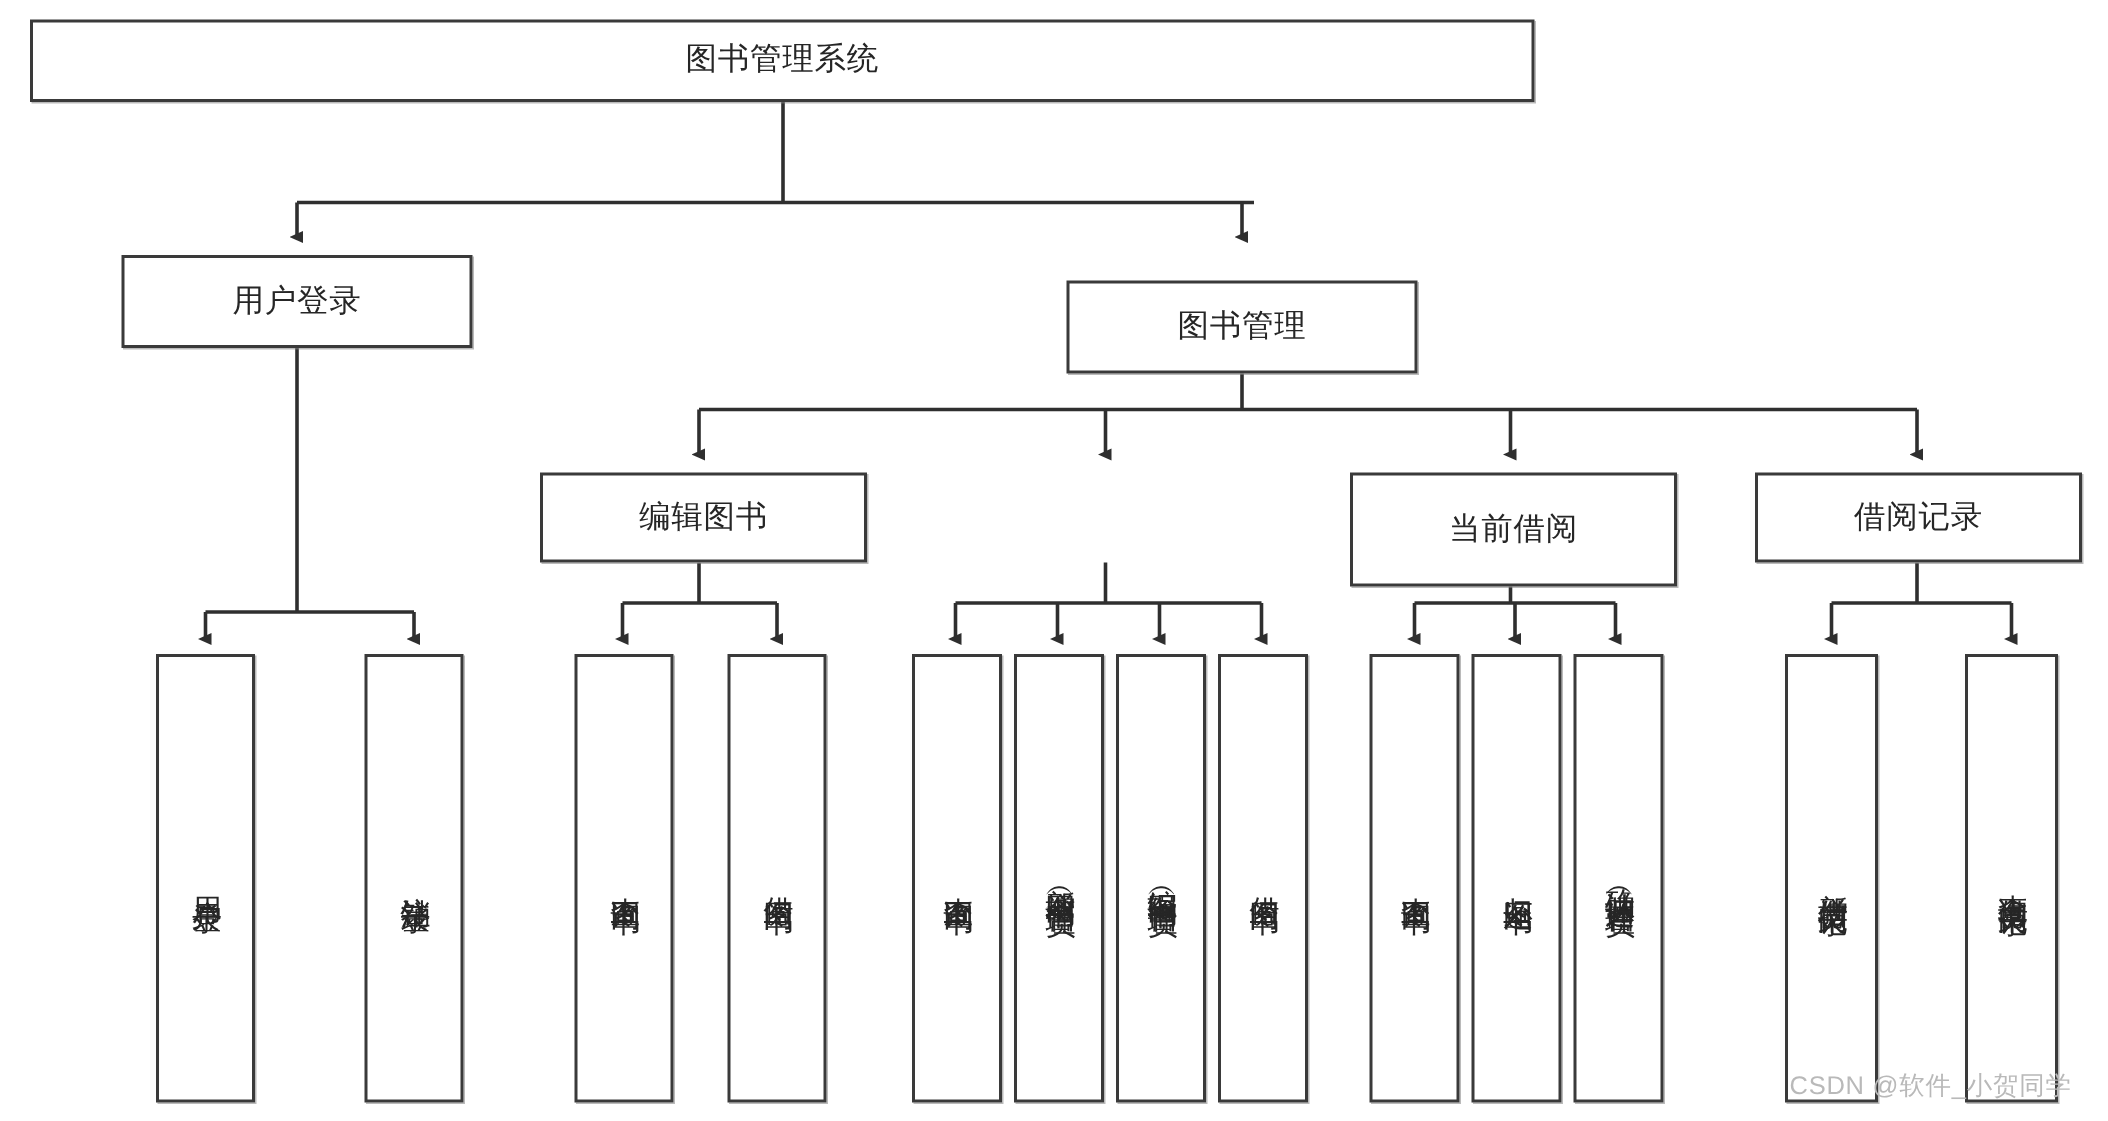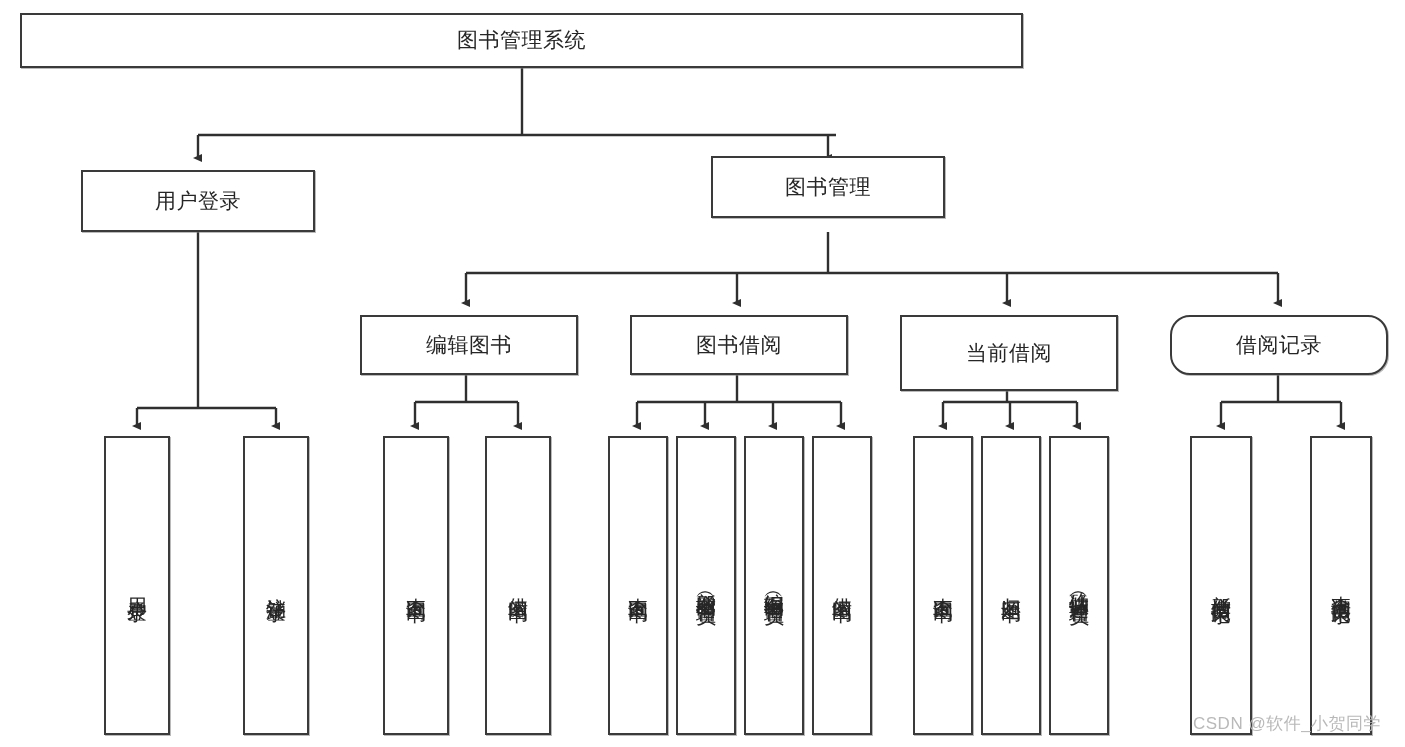--- a/index.html
+++ b/index.html
@@ -125,34 +125,31 @@
     </g>
   </svg>
 
   <div class="node h-node root" style="left:20px; top:13px; width:1003px; height:55px;">
     <span class="lbl">图书管理系统</span>
   </div>
 
   <div class="node h-node" style="left:81px; top:170px; width:234px; height:62px;">
     <span class="lbl">用户登录</span>
   </div>
-  <div class="node h-node" style="left:711px; top:156px; width:234px; height:62px;">
+  <div class="node h-node" style="left:711px; top:187px; width:234px; height:62px;">
     <span class="lbl">图书管理</span>
   </div>
 
   <div class="node h-node" style="left:360px; top:315px; width:218px; height:60px;">
     <span class="lbl">编辑图书</span>
   </div>
-  <div class="node h-node" style="left:630px; top:315px; width:218px; height:60px;">
-    <span class="lbl">图书借阅</span>
-  </div>
   <div class="node h-node" style="left:900px; top:315px; width:218px; height:76px;">
     <span class="lbl">当前借阅</span>
   </div>
-  <div class="node h-node" style="left:1170px; top:315px; width:218px; height:60px;border-radius:20px;">
+  <div class="node h-node" style="left:1170px; top:315px; width:218px; height:60px;">
     <span class="lbl">借阅记录</span>
   </div>
 
   <div class="node v-node" style="left:104px; top:436px; width:66px; height:299px;">
     <span class="lbl">用户登录</span>
   </div>
   <div class="node v-node" style="left:243px; top:436px; width:66px; height:299px;">
     <span class="lbl">注销登录</span>
   </div>
 

